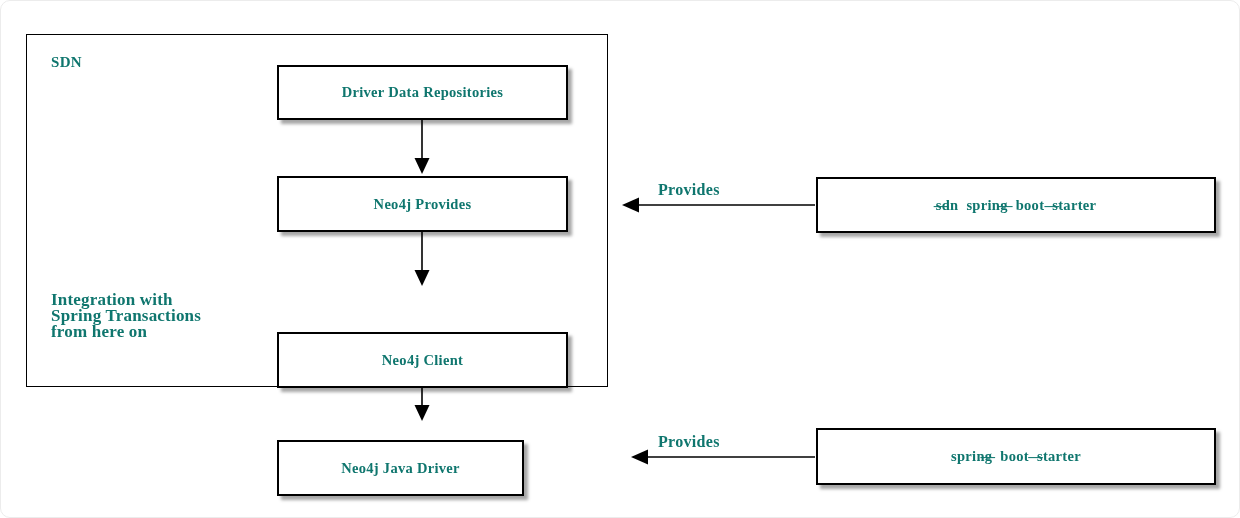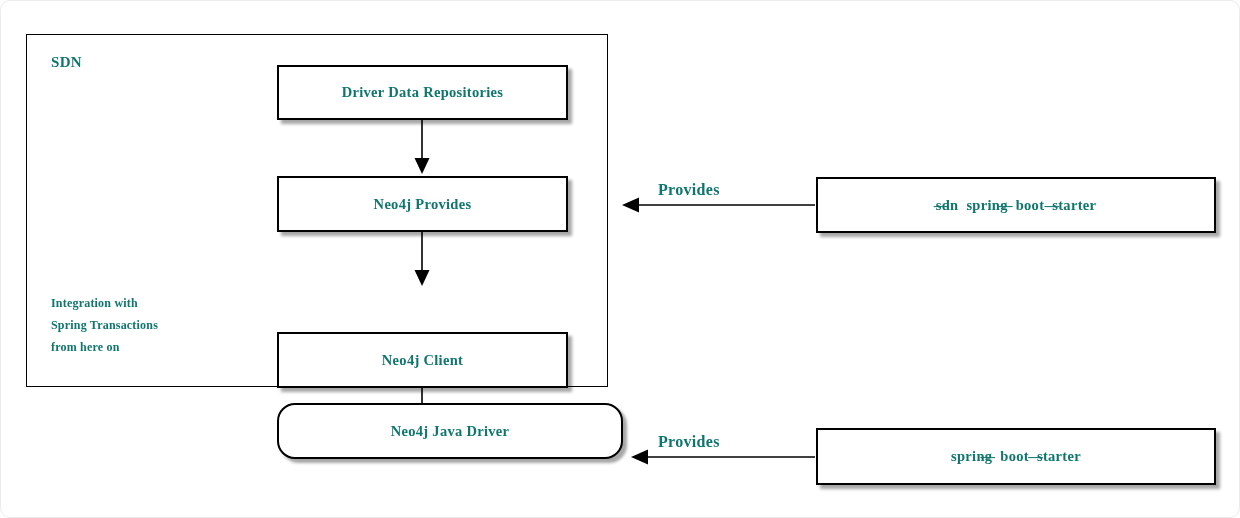--- a/index.html
+++ b/index.html
@@ -11,33 +11,33 @@
   }
   .group-box{
     position:absolute;left:25px;top:33px;width:582px;height:353px;
     border:1.5px solid #000;box-sizing:border-box;background:transparent;
   }
   .group-label{
     position:absolute;left:50px;top:53px;font-size:15px;font-weight:bold;
     letter-spacing:.3px;
   }
   .note{
-    position:absolute;left:50px;top:291px;font-size:12px;font-weight:bold;
-    line-height:22px;letter-spacing:.2px;white-space:pre-line;
+    position:absolute;left:50px;top:291px;font-size:17px;font-weight:bold;
+    line-height:16px;letter-spacing:.2px;white-space:pre-line;
   }
   .node{
     position:absolute;background:#fff;border:2px solid #000;box-sizing:border-box;
     box-shadow:4px 4px 3px rgba(0,0,0,0.35);
     display:flex;align-items:center;justify-content:center;
     font-size:14.5px;font-weight:bold;letter-spacing:.3px;text-align:center;
   }
   #node-repositories{left:276px;top:64px;width:291px;height:55px;}
   #node-template{left:276px;top:175px;width:291px;height:56px;}
   #node-client{left:276px;top:287px;width:291px;height:56px;margin-top:44px;}
-  #node-driver{left:276px;top:402px;width:346px;height:56px;border-radius:18px;}
+  #node-driver{left:276px;top:439px;width:247px;height:56px;}
   #node-sdn-starter{left:815px;top:176px;width:400px;height:56px;}
   #node-boot-starter{left:815px;top:427px;width:400px;height:57px;}
   .provides{
     position:absolute;font-size:16px;font-weight:bold;letter-spacing:.3px;
   }
   #provides-top{left:657px;top:180px;}
   #provides-bottom{left:657px;top:432px;}
   svg.wires{position:absolute;left:0;top:0;pointer-events:none;}
   
   .wd{position:relative;display:inline-block;white-space:nowrap;}

